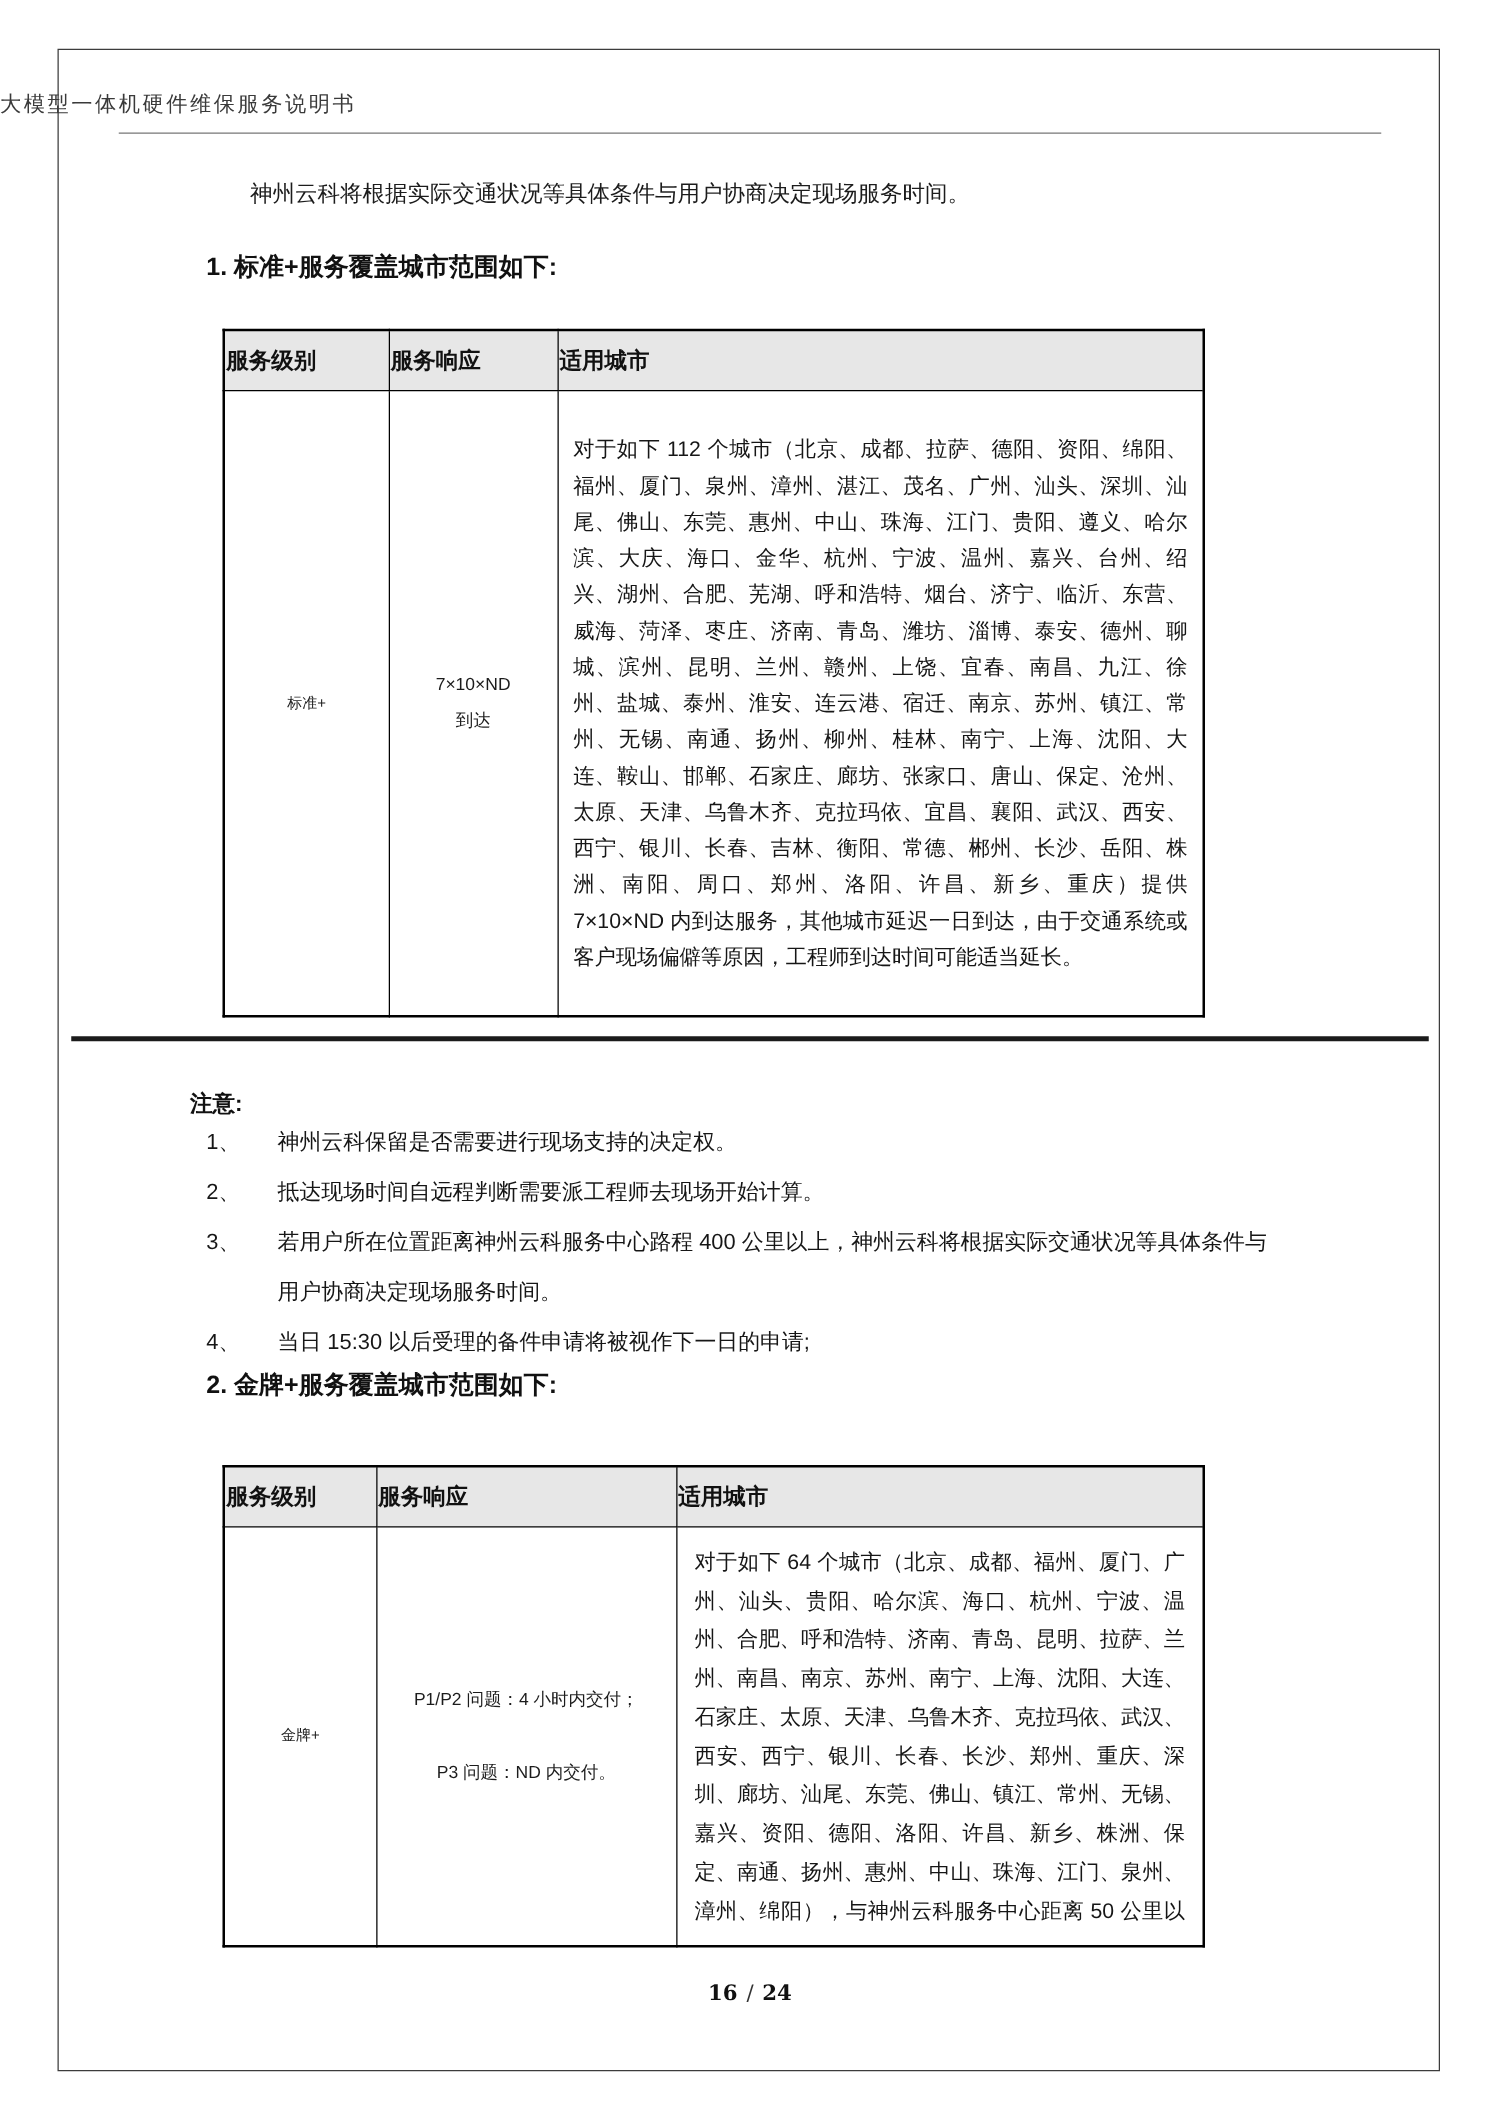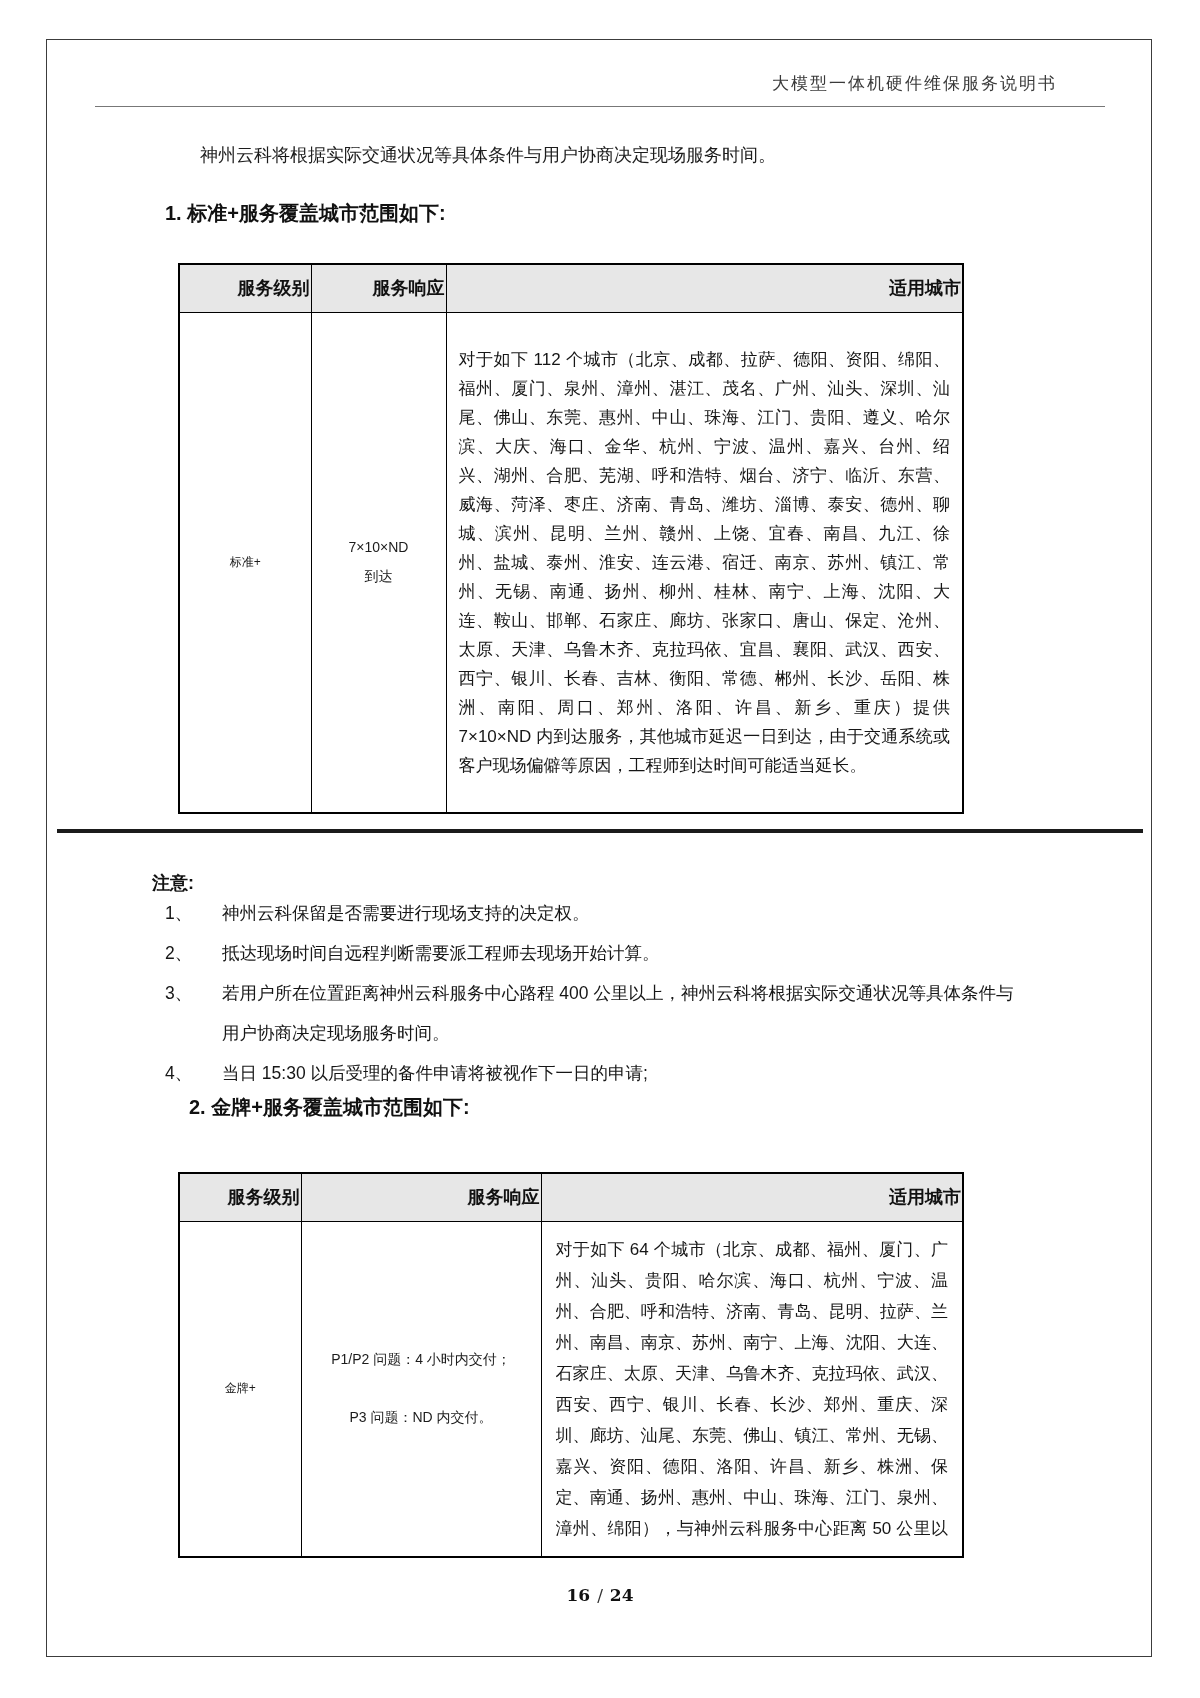--- a/index.html
+++ b/index.html
@@ -11,54 +11,54 @@
     color:#1c1c1c;
     overflow:hidden;
   }
   .page-frame{
     position:absolute;left:46px;top:39px;width:1106px;height:1618px;
     border:1.5px solid #3c3c3c;
     box-sizing:border-box;
   }
   .doc-header{
     position:absolute;top:72px;left:0;width:1016px;
-    text-align:right;
+    text-align:left;
     font-family:"DejaVu Serif","Liberation Serif",serif;
-    font-size:17px;color:#3a3a3a;letter-spacing:2px;padding-left:41px;
+    font-size:17px;color:#3a3a3a;letter-spacing:2px;
   }
   .header-rule{
     position:absolute;top:106px;left:95px;width:1010px;height:1px;
     background:#777;
   }
   .intro{
     position:absolute;top:142px;left:200px;width:830px;
     font-size:18px;line-height:26px;
   }
   .sec-heading{
     position:absolute;left:165px;
     font-size:20px;font-weight:bold;color:#111;
   }
   #sec1-heading{top:200px;}
-  #sec2-heading{top:1094px;margin-left:24px;}
+  #sec2-heading{top:1094px;}
 
   table.svc{
     position:absolute;left:178px;width:784px;
     border-collapse:collapse;table-layout:fixed;
     border:2px solid #000;
   }
   #table1{top:263px;}
   #table2{top:1172px;}
   table.svc th, table.svc td{
     border:1.5px solid #000;
     box-sizing:border-box;
     vertical-align:middle;
   }
   table.svc th{
     height:48px;background:#e7e7e7;
-    font-size:18px;font-weight:bold;text-align:right;color:#111;margin-top:12px;
+    font-size:18px;font-weight:bold;text-align:left;color:#111;margin-top:12px;
   }
   td.level-cell{
     text-align:center;font-size:12px;
   }
   td.response-cell{
     text-align:center;font-size:14px;line-height:29px;
   }
   td.cities-cell{
     padding:32px 12px;
     font-size:17px;line-height:29px;

